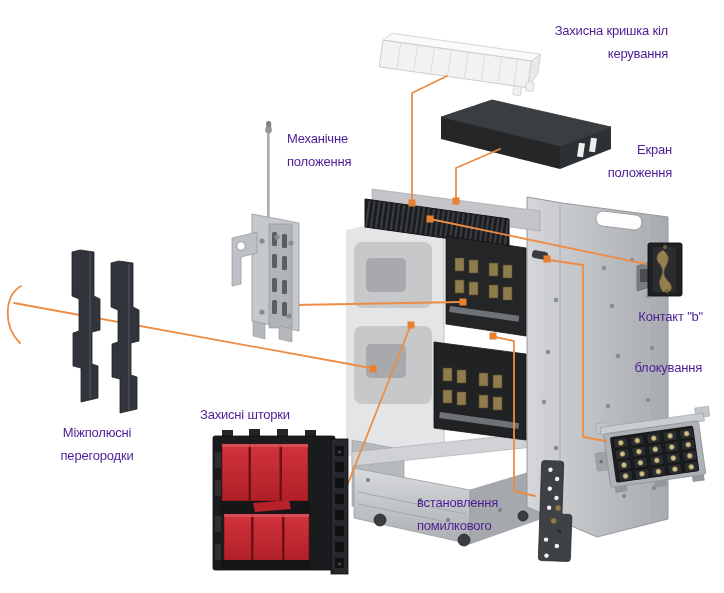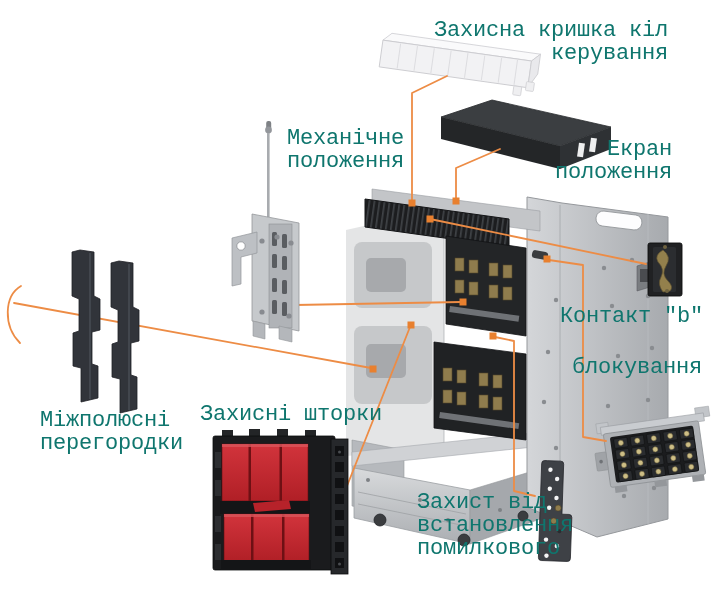--- a/index.html
+++ b/index.html
@@ -3,25 +3,25 @@
 <meta charset="utf-8">
 <style>
   html,body{margin:0;padding:0;background:#ffffff;}
   .stage{
     position:relative;width:724px;height:593px;background:#ffffff;overflow:hidden;
     font-family:"Liberation Sans",sans-serif;
   }
   .stage svg{position:absolute;left:0;top:0;}
   .lbl{
     position:absolute;
-    font-size:22px;line-height:23px;font-weight:400;
-    color:#0f766e;letter-spacing:-0.2px;white-space:nowrap;font-family:Liberation Mono, monospace;
+    font-size:13px;line-height:23px;font-weight:400;
+    color:#4c1d95;letter-spacing:-0.2px;white-space:nowrap;
   }
   .lbl.right{text-align:right;}
-  .lbl.center{text-align:left;}
+  .lbl.center{text-align:center;margin-top:12px;}
 </style>
 </head>
 <body>
 
 <div class="stage">
 
 <svg width="724" height="593" viewBox="0 0 724 593">
   <defs>
     <pattern id="fins" width="5" height="30" patternUnits="userSpaceOnUse" patternTransform="rotate(8)">
       <rect width="5" height="30" fill="#1C1D1F"></rect>
@@ -353,18 +353,17 @@
   <div class="lbl center" style="left:40px; top:409px; width:114px">
     <div>Міжполюсні</div>
     <div>перегородки</div>
   </div>
 
   <div class="lbl" style="left:200px; top:403px">
     <div>Захисні шторки</div>
   </div>
 
   <div class="lbl" style="left:417px; top:491px">
-    <div>Захист від</div>
     <div>встановлення</div>
     <div>помилкового</div>
   </div>
 
 </div>
 
 </body></html>

